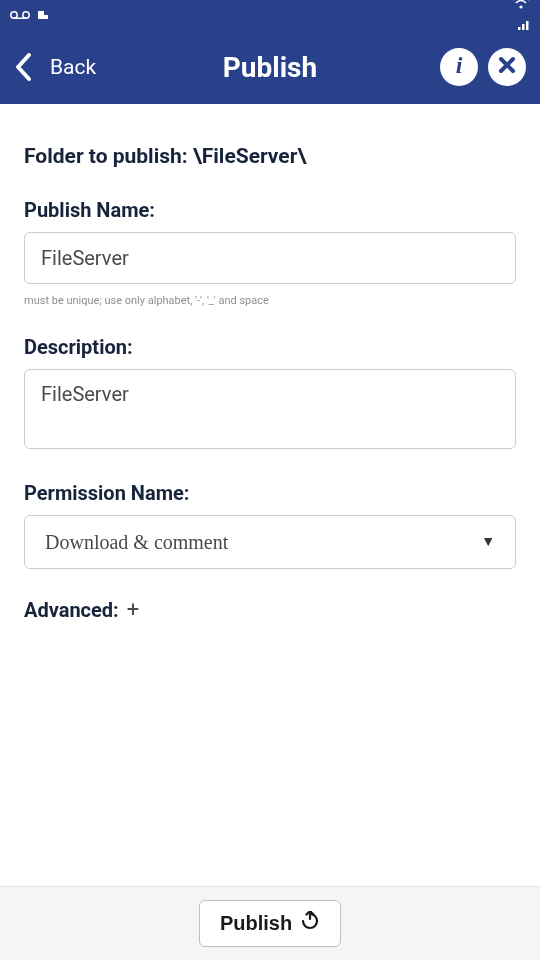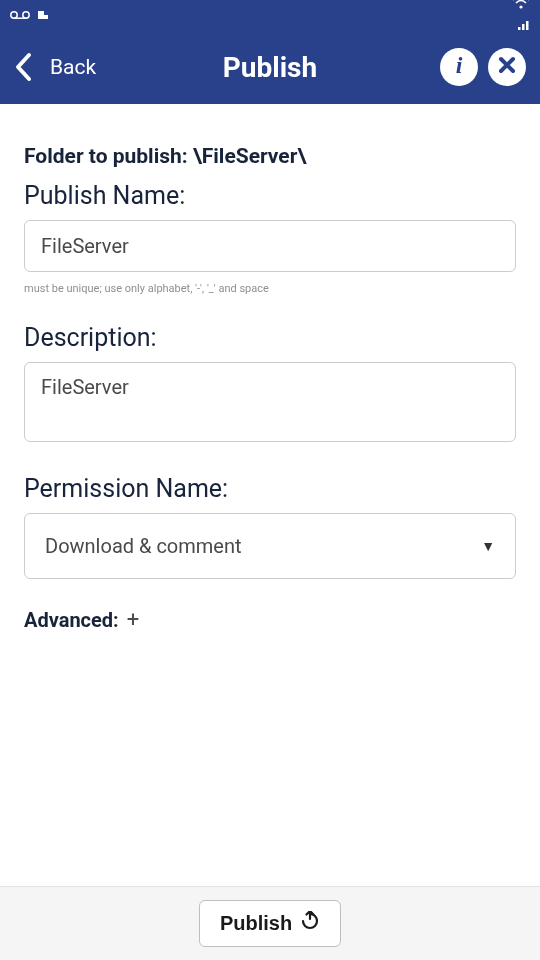--- a/index.html
+++ b/index.html
@@ -82,25 +82,25 @@
       justify-content: center;
     }
     .content {
       padding: 24px;
     }
     .folder-line {
       font-size: 21px;
       font-weight: 700;
       color: #18243b;
       margin-top: 16px;
-      margin-bottom: 13px;
+      margin-bottom: 30px;
     }
     .field-label {
-      font-size: 25px;
-      font-weight: 400;
+      font-size: 20px;
+      font-weight: 700;
       color: #18243b;
       margin-bottom: 10px;
     }
     .text-input {
       width: 100%;
       height: 52px;
       border: 1px solid #cccccc;
       border-radius: 6px;
       padding: 0 16px;
       font-size: 20px;
@@ -124,30 +124,31 @@
       font-size: 11px;
       color: #8f8f8f;
       margin-top: 10px;
       margin-bottom: 28px;
     }
     .field-gap {
       margin-bottom: 28px;
     }
     .select-wrap {
       width: 100%;
-      height: 66px;
+      height: 54px;
       border: 1px solid #cccccc;
       border-radius: 6px;
       padding: 0 20px;
       display: flex;
       align-items: center;
       justify-content: space-between;
       font-size: 20px;
       color: #4a4a4a;
       background: #ffffff;
+      font-family: Liberation Serif, serif;
     }
     .select-arrow {
       font-size: 14px;
       color: #333;
     }
     .advanced-row {
       display: flex;
       align-items: center;
       gap: 8px;
       font-size: 20px;

